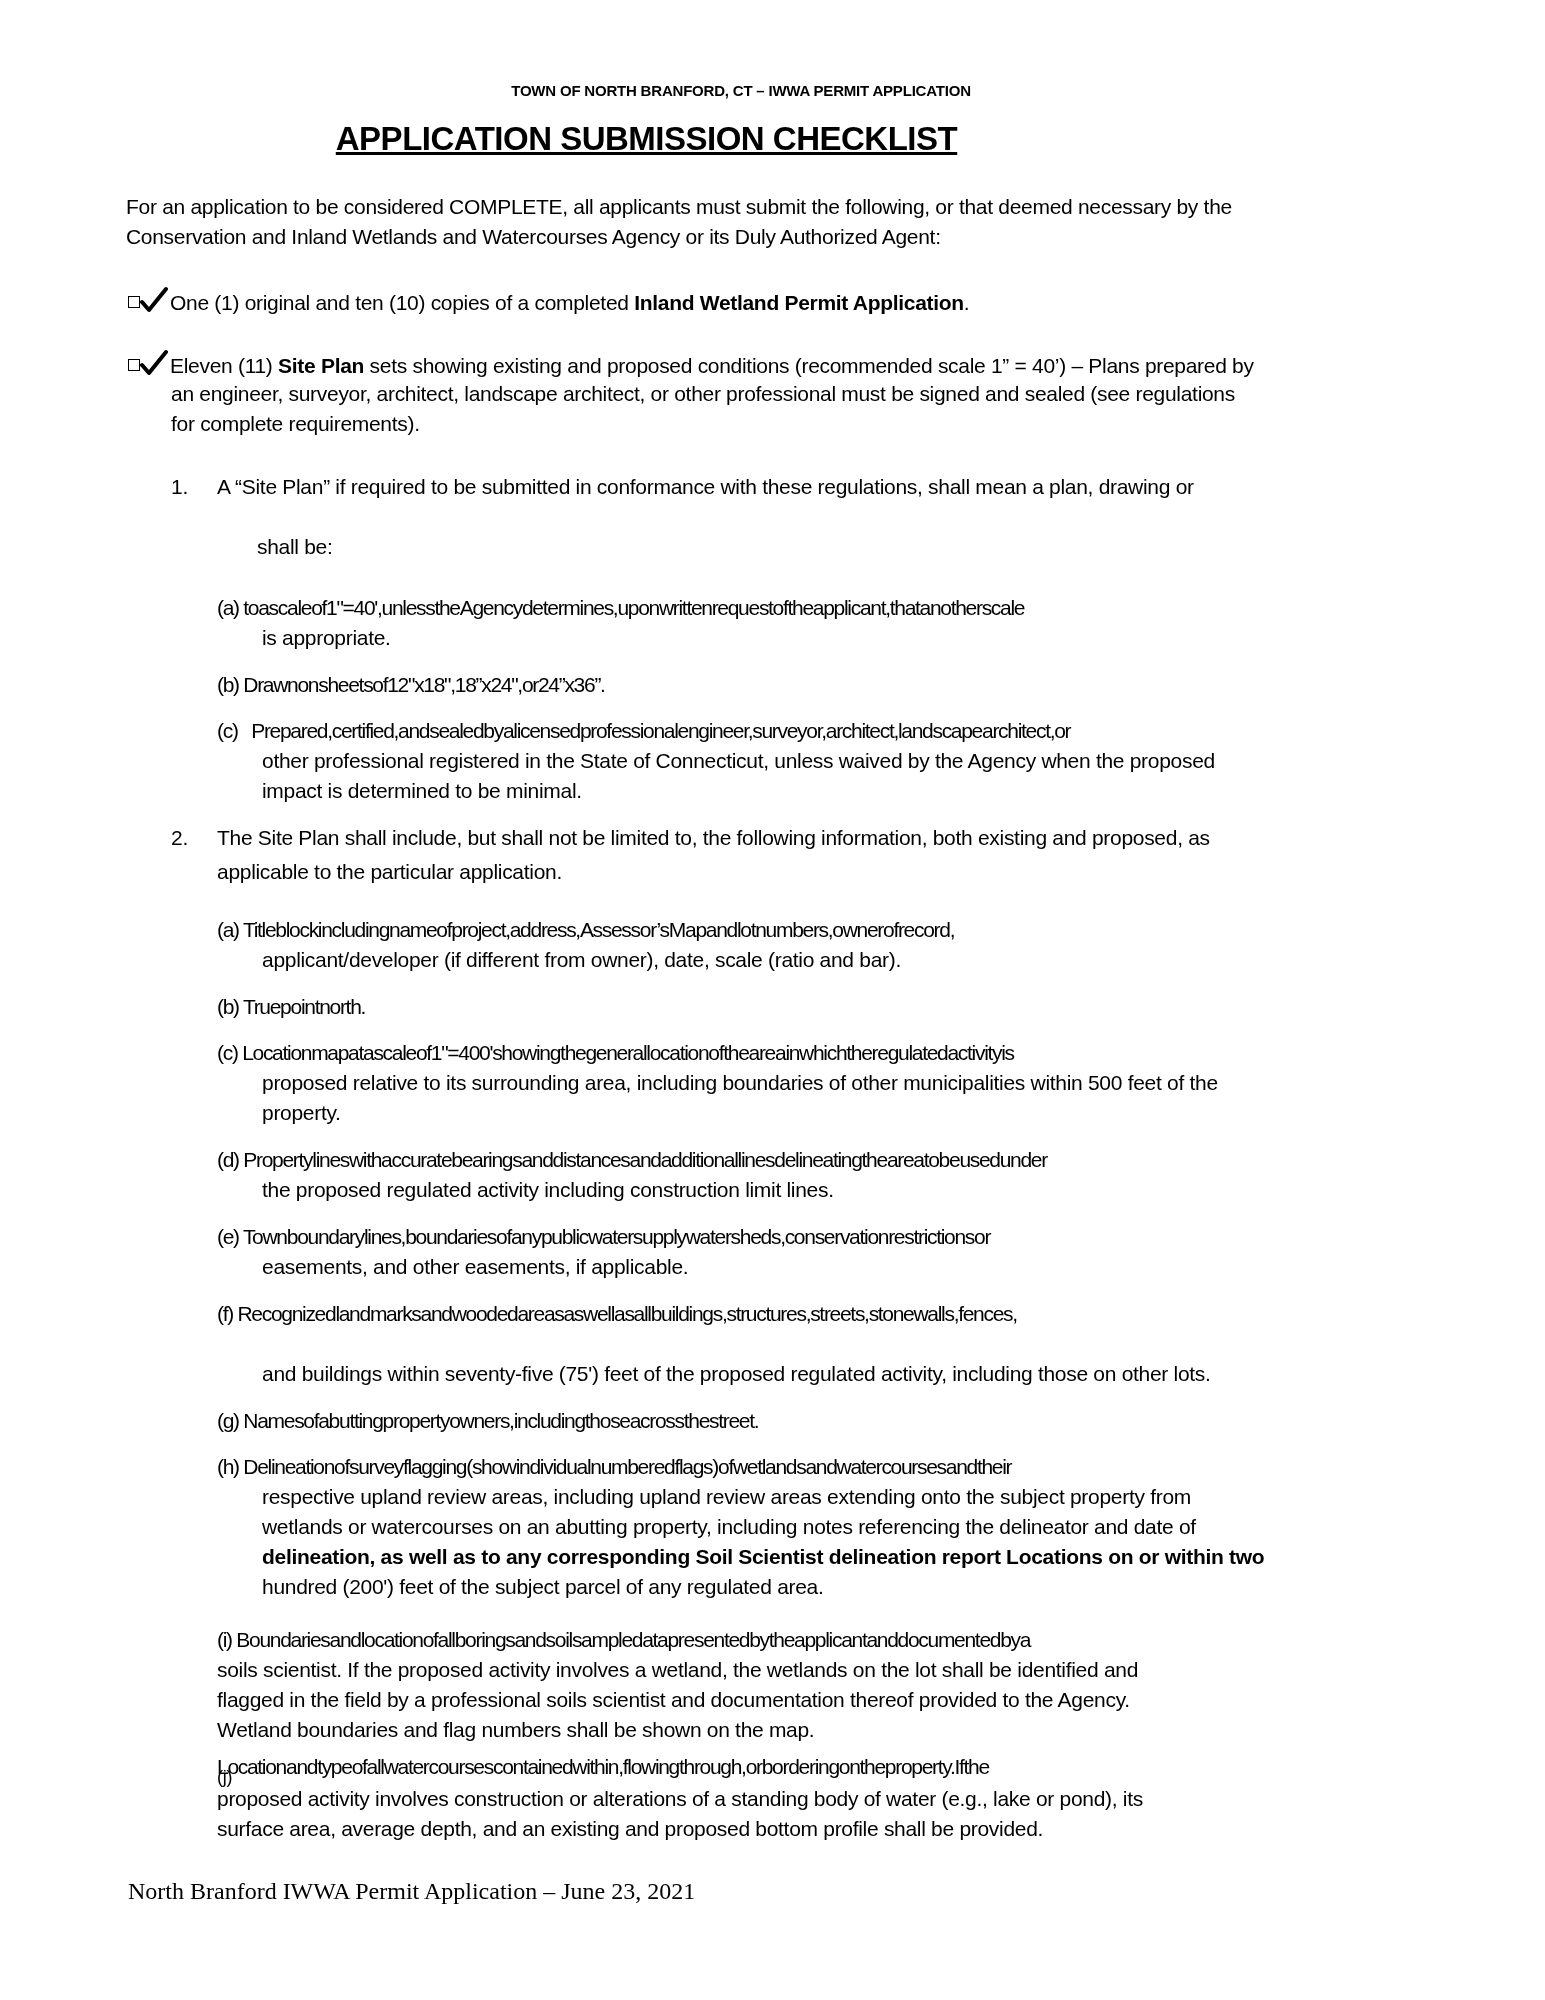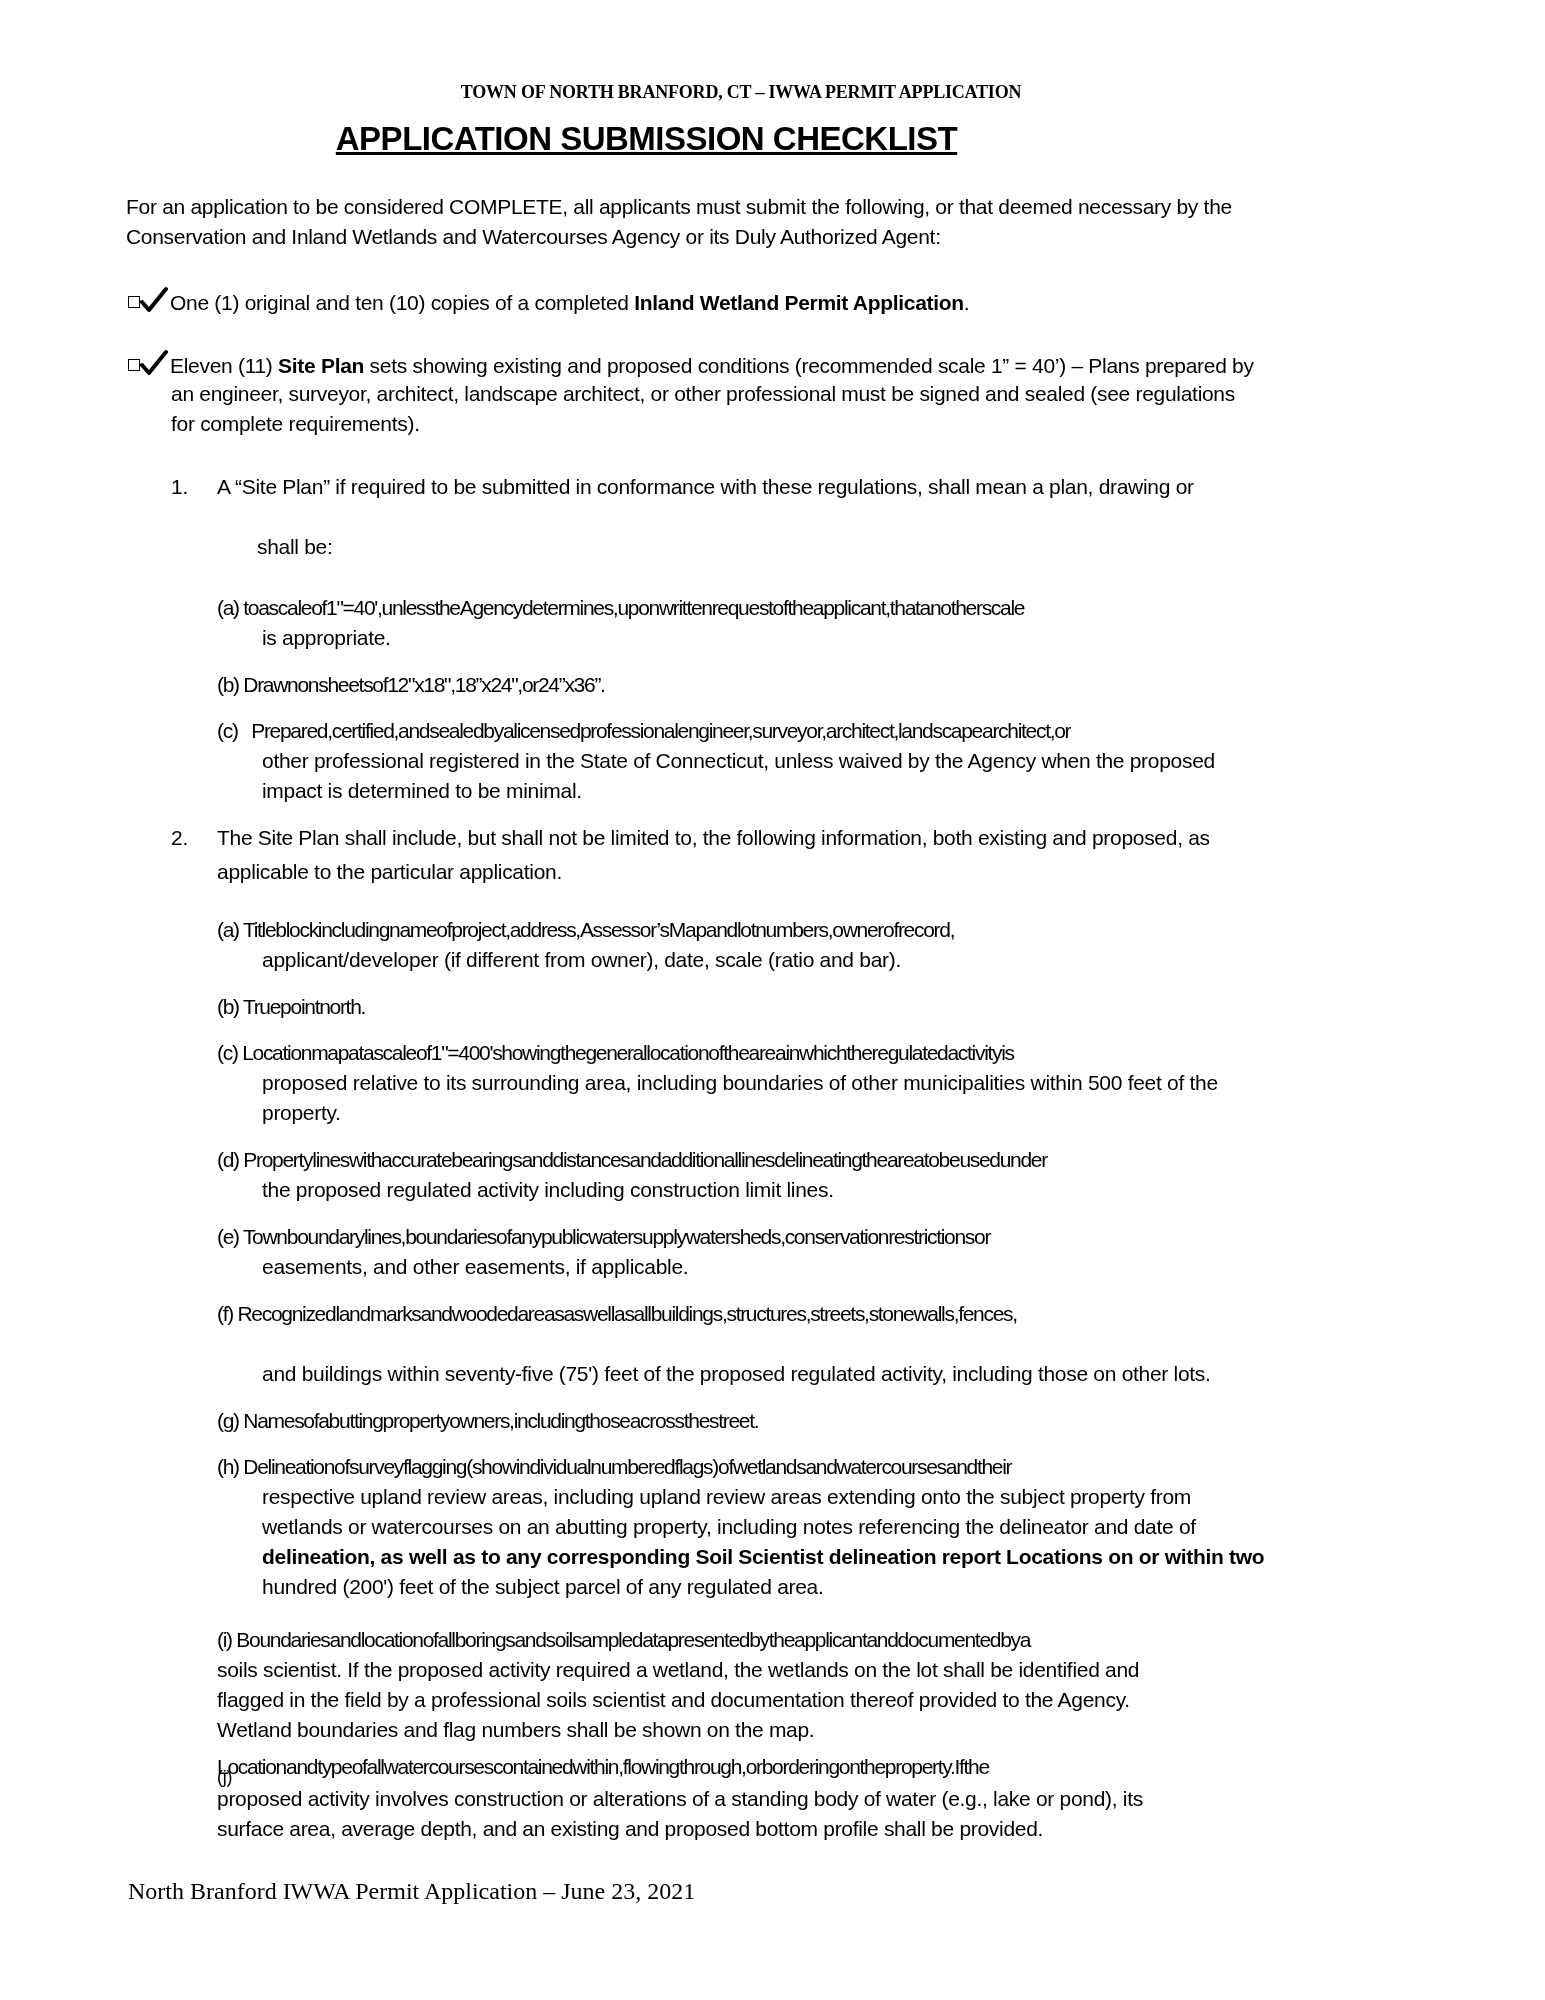--- a/index.html
+++ b/index.html
@@ -2,21 +2,21 @@
 <html><head>
 <meta charset="utf-8">
 <style>
   html, body { margin: 0; padding: 0; background: #ffffff; }
   body { width: 1545px; height: 2000px; position: relative; overflow: hidden;
          font-family: "Liberation Sans", sans-serif; color: #000; }
   .page { position: absolute; left: 0; top: 0; width: 1545px; height: 2000px; }
   .t { position: absolute; white-space: nowrap; font-size: 21px; line-height: 30px;
        font-family: "Liberation Sans", sans-serif; letter-spacing: -0.3px; }
   .header1 { position: absolute; top: 82px; left: 0; width: 1482px; text-align: center;
-             font-weight: bold; font-size: 18px; letter-spacing: -0.2px; font-family: Liberation Serif, serif; }
+             font-weight: bold; font-size: 15px; letter-spacing: -0.2px; }
   .header2 { position: absolute; top: 120px; left: 0; width: 1293px; text-align: center;
              font-weight: bold; font-size: 33px; text-decoration: underline; letter-spacing: -0.5px; }
   .chk { display: inline-block; position: relative; width: 44px; height: 28px; vertical-align: -4px; }
   .chk .box { position: absolute; left: 2px; top: 10px; width: 10px; height: 10px; border: 1.3px solid #000; }
   .chk svg { position: absolute; left: 14px; top: 0; }
   b { font-weight: bold; }
   .footer { position: absolute; left: 128px; top: 1878px; font-family: "Liberation Serif", serif;
             font-size: 24px; }
   .tight { letter-spacing: -1.3px; }
 </style>
@@ -88,21 +88,21 @@
 
   <div class="t tight" style="left:217px; top:1406px;"><span>(g)</span> <span>Namesofabuttingpropertyowners,includingthoseacrossthestreet.</span></div>
 
   <div class="t tight" style="left:217px; top:1452px;"><span>(h)</span> <span>Delineationofsurveyflagging(showindividualnumberedflags)ofwetlandsandwatercoursesandtheir</span></div>
   <div class="t" style="left:262px; top:1482px;">respective upland review areas, including upland review areas extending onto the subject property from</div>
   <div class="t" style="left:262px; top:1512px;">wetlands or watercourses on an abutting property, including notes referencing the delineator and date of</div>
   <div class="t" style="left:262px; top:1542px;font-weight:bold;">delineation, as well as to any corresponding Soil Scientist delineation report Locations on or within two</div>
   <div class="t" style="left:262px; top:1572px;">hundred (200') feet of the subject parcel of any regulated area.</div>
 
   <div class="t tight" style="left:217px; top:1625px;"><span>(i)</span> <span>Boundariesandlocationofallboringsandsoilsampledatapresentedbytheapplicantanddocumentedbya</span></div>
-  <div class="t" style="left:217px; top:1655px;">soils scientist. If the proposed activity required a wetland, the wetlands on the lot shall be identified and</div>
+  <div class="t" style="left:217px; top:1655px;">soils scientist. If the proposed activity involves a wetland, the wetlands on the lot shall be identified and</div>
   <div class="t" style="left:217px; top:1685px;">flagged in the field by a professional soils scientist and documentation thereof provided to the Agency.</div>
   <div class="t" style="left:217px; top:1715px;">Wetland boundaries and flag numbers shall be shown on the map.</div>
 
   <div class="t" style="left:217px; top:1762px; font-size:18px;">(j)</div>
   <div class="t tight" style="left:217px; top:1752px;">Locationandtypeofallwatercoursescontainedwithin,flowingthrough,orborderingontheproperty.Ifthe</div>
   <div class="t" style="left:217px; top:1784px;">proposed activity involves construction or alterations of a standing body of water (e.g., lake or pond), its</div>
   <div class="t" style="left:217px; top:1814px;">surface area, average depth, and an existing and proposed bottom profile shall be provided.</div>
 
   <div class="footer">North Branford IWWA Permit Application – June 23, 2021</div>
 </div>

